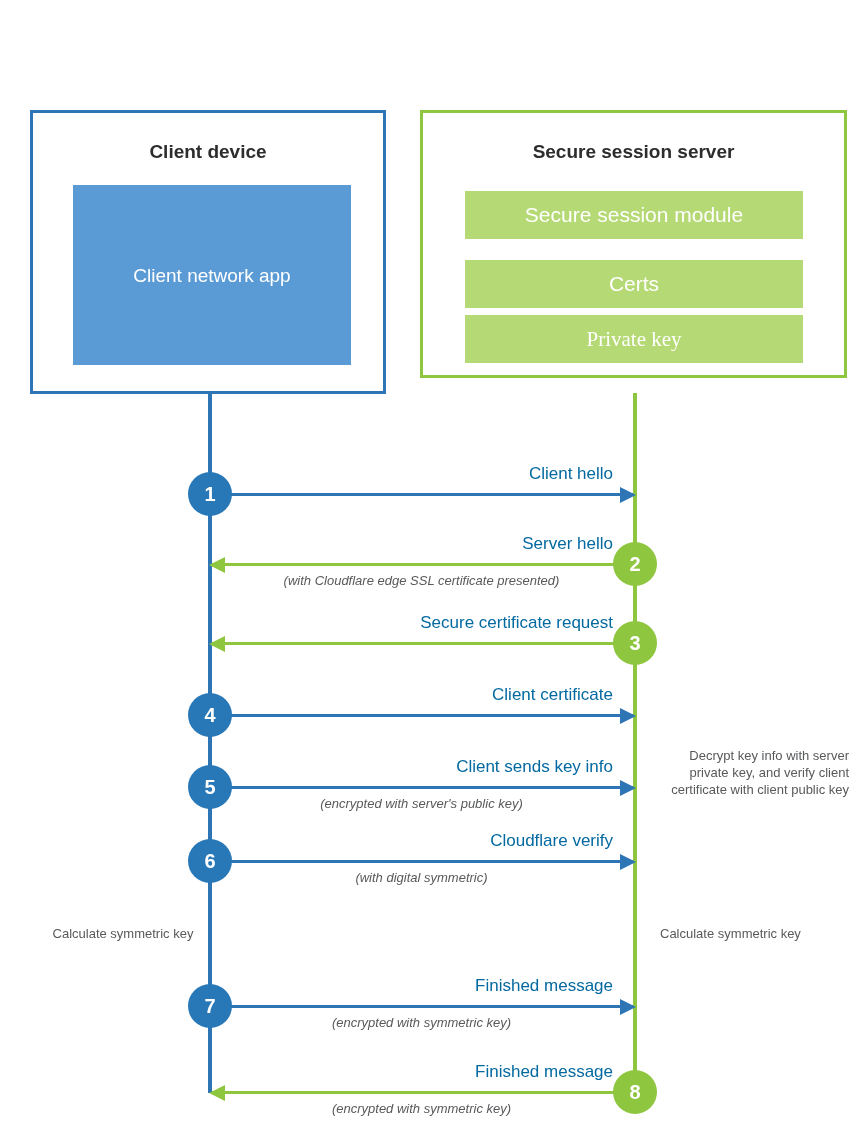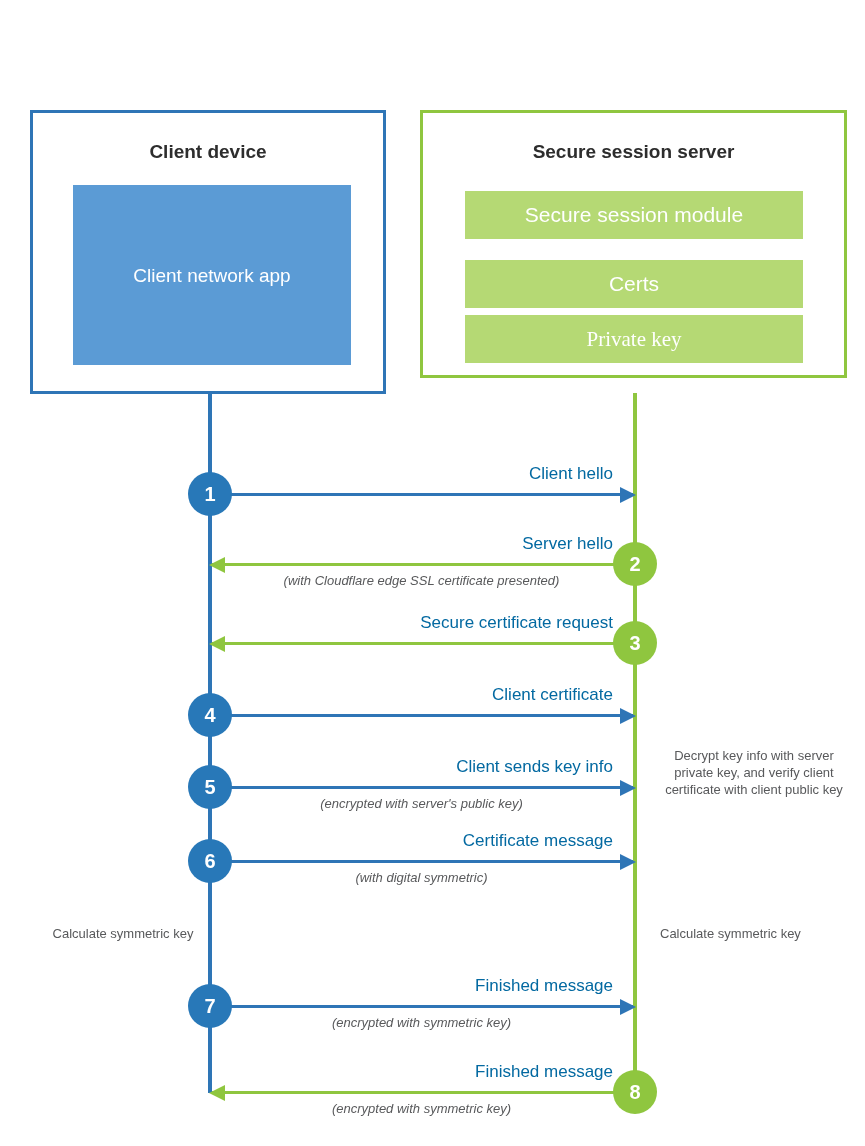--- a/index.html
+++ b/index.html
@@ -208,21 +208,21 @@
   .side-note {
     position: absolute;
     font-size: 13px;
     line-height: 17px;
     color: #58595b;
   }
   .side-note.right-note {
     left: 659px;
     top: 747px;
     width: 190px;
-    text-align: center;
+    text-align: right;
   }
   .side-note.left-calc {
     left: 48px;
     top: 925px;
     width: 150px;
     text-align: center;
   }
   .side-note.right-calc {
     left: 660px;
     top: 925px;
@@ -280,21 +280,21 @@
       <div class="msg" style="top: 787px;">
         <div class="msg-line to-server"></div>
         <div class="arrowhead right"></div>
         <div class="msg-label">Client sends key info</div>
         <div class="msg-sub">(encrypted with server's public key)</div>
         <div class="step-badge blue">5</div>
       </div>
       <div class="msg" style="top: 861px;">
         <div class="msg-line to-server"></div>
         <div class="arrowhead right"></div>
-        <div class="msg-label">Certificate message</div>
+        <div class="msg-label">Cloudflare verify</div>
         <div class="msg-sub">(with digital symmetric)</div>
         <div class="step-badge blue">6</div>
       </div>
       <div class="msg" style="top: 1006px;">
         <div class="msg-line to-server"></div>
         <div class="arrowhead right"></div>
         <div class="msg-label">Finished message</div>
         <div class="msg-sub">(encrypted with symmetric key)</div>
         <div class="step-badge blue">7</div>
       </div>

